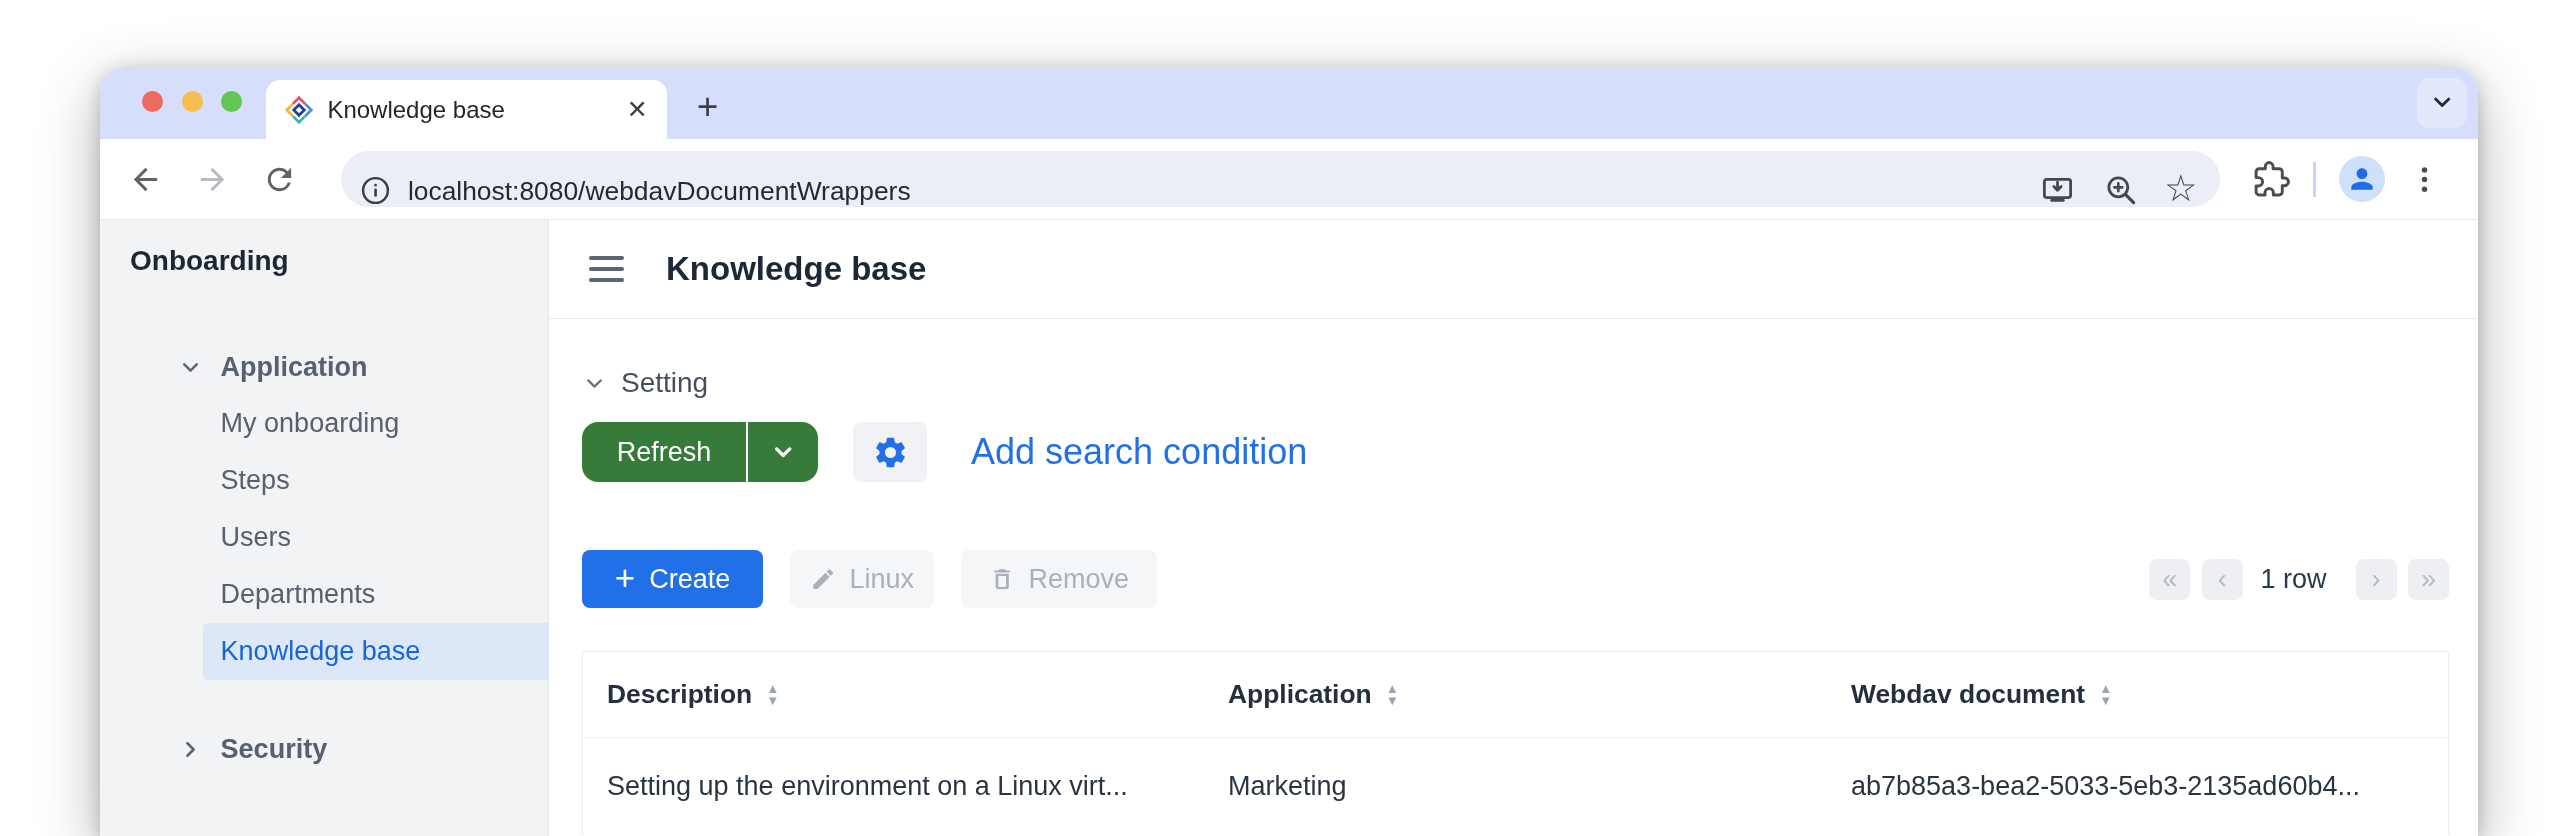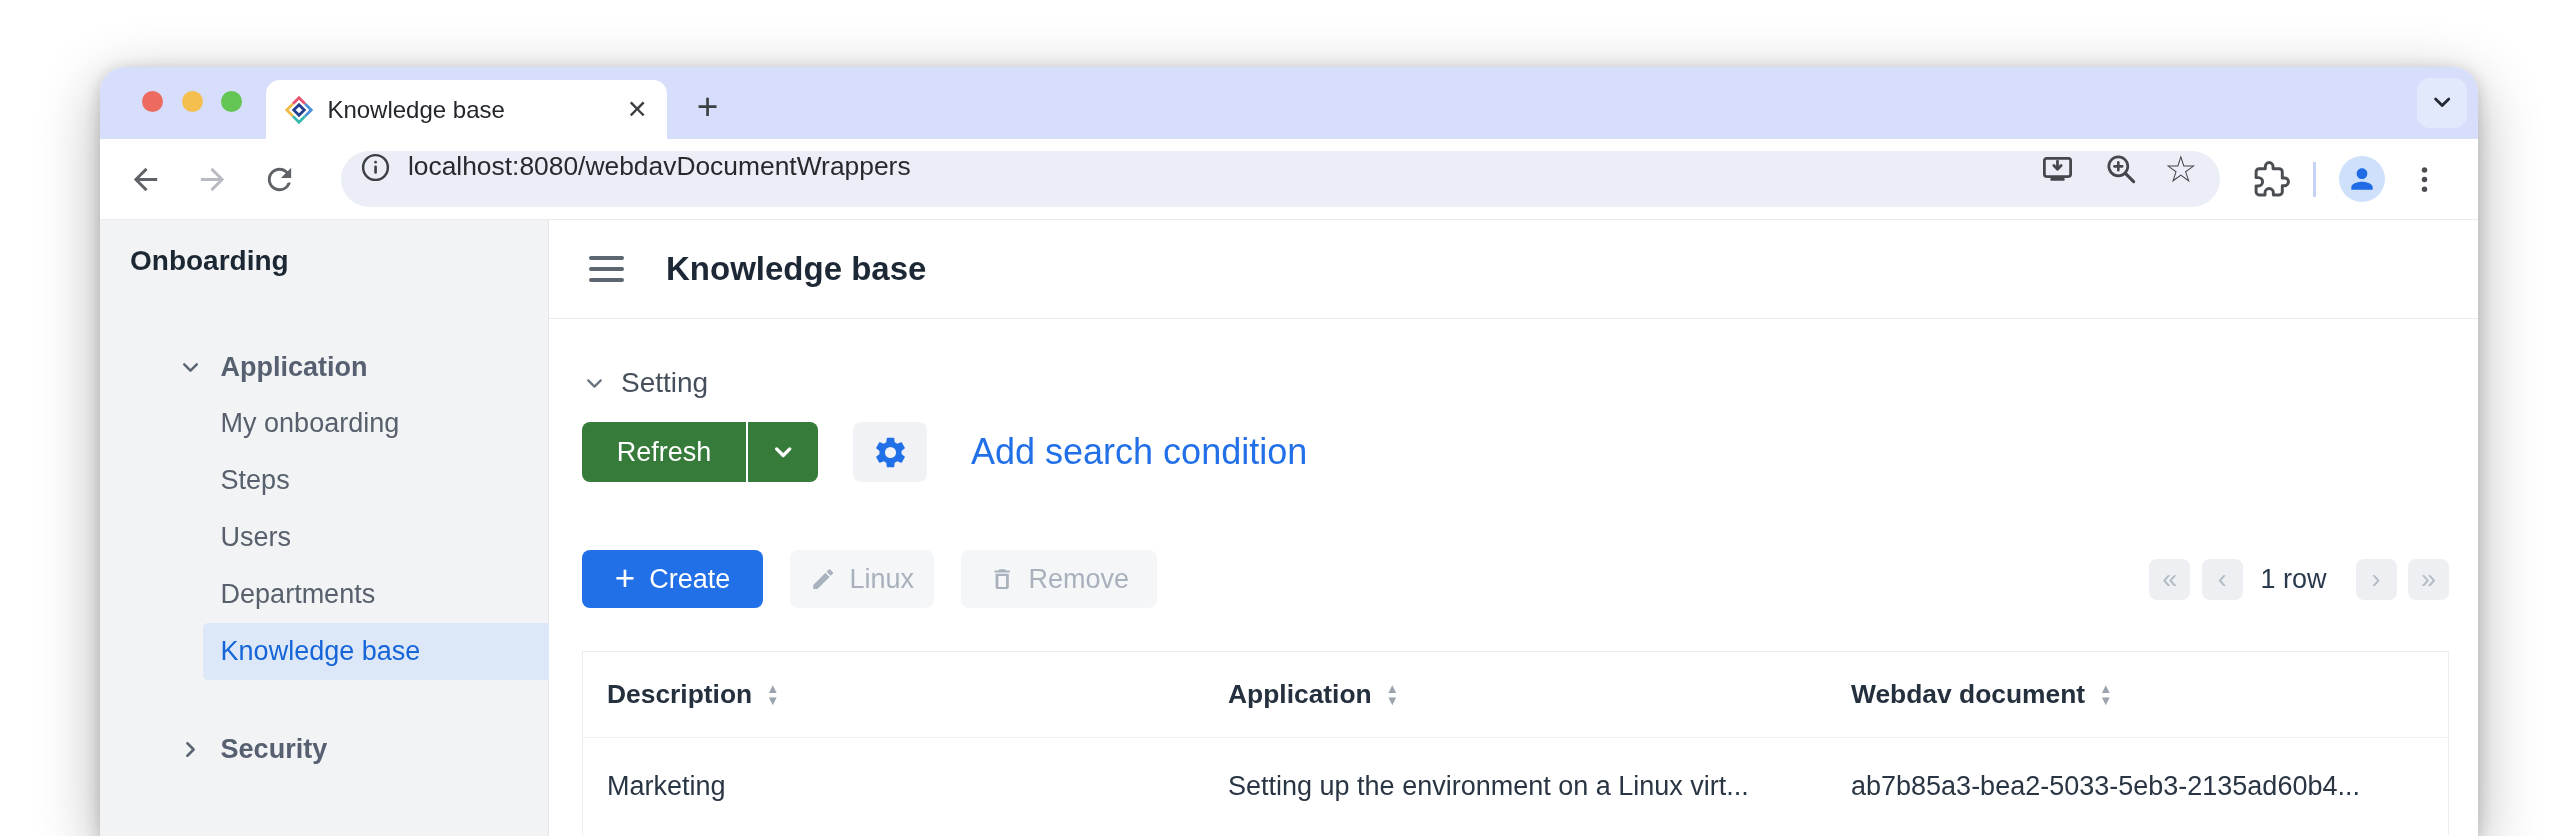--- a/index.html
+++ b/index.html
@@ -33,21 +33,21 @@
   .tab-close{font-size:25px;color:#3c4043;line-height:1;padding:1.8px;cursor:pointer;}
   .newtab{position:absolute;left:587px;top:19.4px;width:41px;height:41px;display:flex;
     align-items:center;justify-content:center;font-size:37px;font-weight:300;color:#3c4043;}
   .strip-chevron{position:absolute;right:10.6px;top:10.6px;width:50px;height:50px;border-radius:13.2px;
     background:#e3e9fd;display:flex;align-items:center;justify-content:center;}
   
   .toolbar{height:81px;background:#fff;display:flex;align-items:center;
     padding:0 37px 0 28px;border-bottom:1.8px solid #e9ebee;}
   .nav-ic{width:35px;height:35px;margin-right:32px;flex:none;}
   .urlbar{flex:1;height:56px;border-radius:28px;background:var(--c-urlbar);
-    display:flex;align-items:flex-start;margin:0 33px 0 12.3px;padding:0 23px 0 17.6px;}
+    display:flex;align-items:flex-end;margin:0 33px 0 12.3px;padding:0 23px 0 17.6px;}
   .url-text{margin-left:16px;font-size:26.4px;color:#27292d;white-space:nowrap;}
   .url-spacer{flex:1;}
   .pill-ic{width:35px;height:35px;margin-left:28px;flex:none;}
   .star-glyph{font-size:37px;color:#44474c;margin-left:26.4px;line-height:1;}
   .ext-ic{width:37px;height:37px;flex:none;}
   .toolbar-sep{width:2.6px;height:35px;background:#c7d3f5;margin:0 23px;}
   .avatar{width:46px;height:46px;border-radius:50%;background:#cfe0fb;display:flex;
     align-items:center;justify-content:center;flex:none;}
   .dots-ic{width:33px;height:33px;margin-left:23px;flex:none;}
   
@@ -65,21 +65,21 @@
   .content{flex:1;background:#fff;display:flex;flex-direction:column;min-width:0;}
   .page-header{height:99px;flex:none;border-bottom:1.8px solid #e9ebee;display:flex;
     align-items:center;padding-left:40px;}
   .hamburger{display:flex;flex-direction:column;gap:7px;margin-right:42px;cursor:pointer;}
   .hamburger i{display:block;width:35px;height:4px;border-radius:2.6px;background:#5c6670;}
   .page-title{font-size:33px;font-weight:bold;color:#1d2836;}
   .main{flex:1;padding:0 29px 0 33px;min-width:0;}
   .filter-head{margin-top:48px;display:flex;align-items:center;gap:14px;}
   .filter-label{font-size:28px;color:#454f5b;}
   .filter-actions{margin-top:23px;display:flex;align-items:center;height:60px;}
-  .split-btn{display:flex;height:60px;border-radius:8px;overflow:hidden;cursor:pointer;}
+  .split-btn{display:flex;height:60px;border-radius:16px;overflow:hidden;cursor:pointer;}
   .refresh-main{width:164px;background:var(--c-green);color:#fff;font-size:27px;
     display:flex;align-items:center;justify-content:center;}
   .refresh-drop{width:72px;background:var(--c-green);border-left:2.6px solid #ffffff;
     display:flex;align-items:center;justify-content:center;}
   .gear-btn{margin-left:35px;width:74px;height:60px;background:#f0f2f5;border-radius:8px;
     display:flex;align-items:center;justify-content:center;cursor:pointer;}
   .add-link{margin-left:44px;font-size:36px;color:var(--c-primary);cursor:pointer;}
   .actions-row{margin-top:68px;display:flex;align-items:center;height:58px;}
   .btn{height:58px;border-radius:8px;display:flex;align-items:center;justify-content:center;
     font-size:27px;cursor:pointer;}
@@ -282,22 +282,22 @@
             </div>
             <div class="th">
               <span>Webdav document</span>
               <span class="sort">
                 <span>▲</span>
                   <span>▼</span>
               </span>
             </div>
           </div>
           <div class="trow tdata">
+            <div class="td">Setting up the environment on a Linux virt...</div>
             <div class="td">Marketing</div>
-            <div class="td">Setting up the environment on a Linux virt...</div>
             <div class="td">ab7b85a3-bea2-5033-5eb3-2135ad60b4...</div>
           </div>
         </div>
       </div>
     </div>
   </div>
 </div>
 
 
 </body></html>

